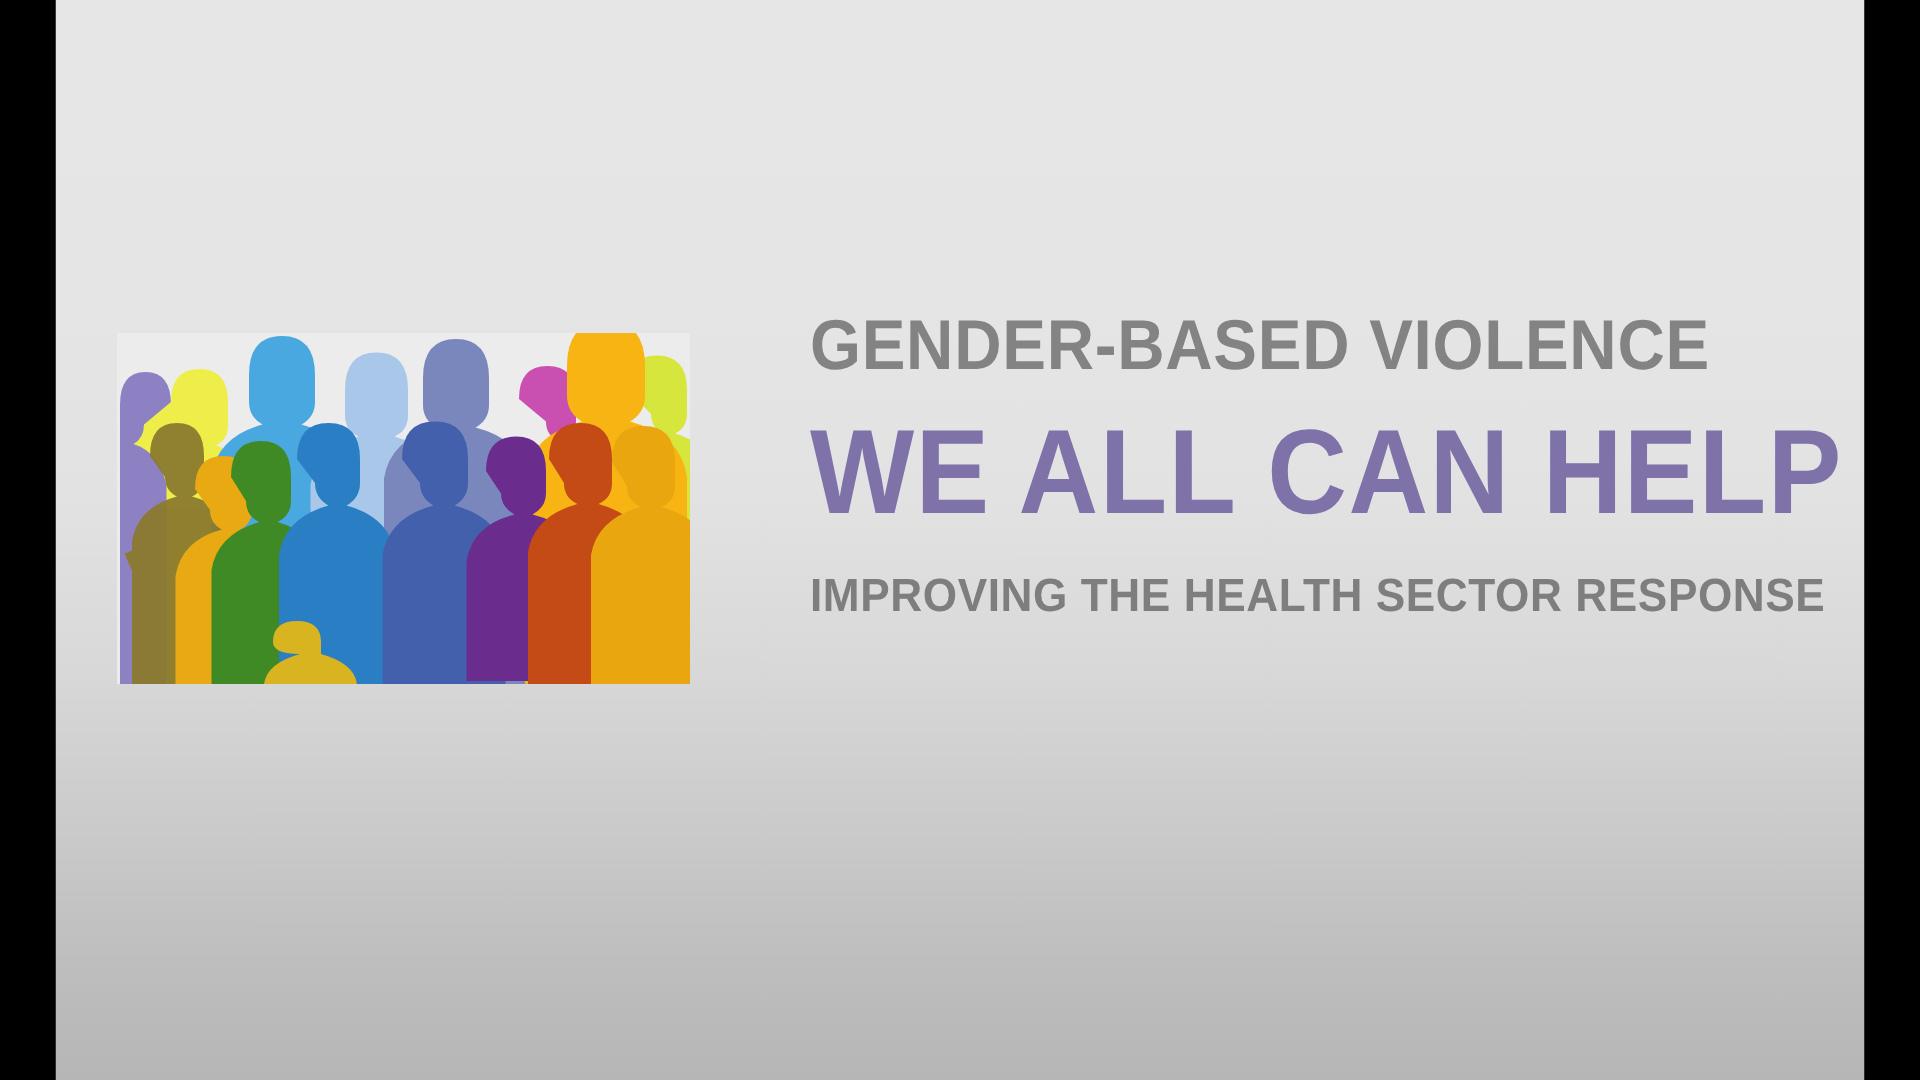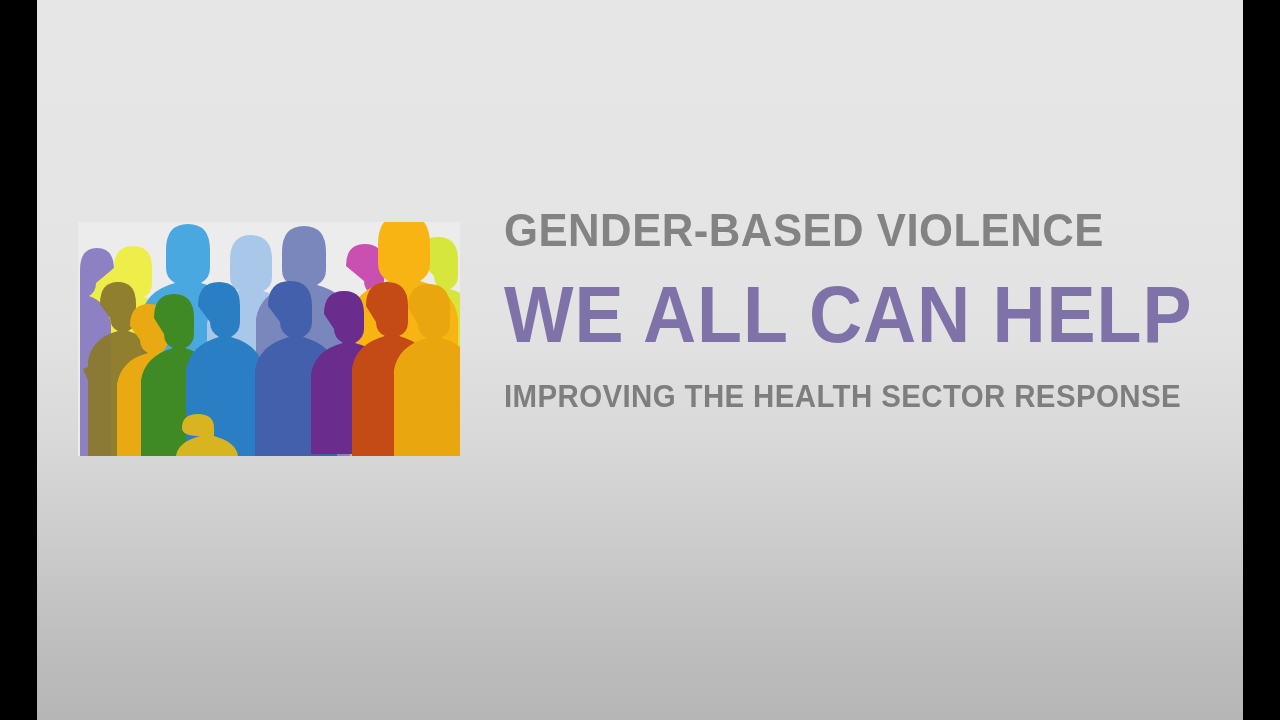--- a/index.html
+++ b/index.html
@@ -50,21 +50,21 @@
   }
   #illoClip {
     position:absolute; inset:0;
     overflow:hidden;
   }
   #illustration svg { display:block; }
 
   
   #textblock {
     position:absolute;
-    left:467px;  
+    left:503px;  
     top:206px;
     width:680px;
   }
 
   .line1 {
     font-size:47px;
     font-weight:bold;
     letter-spacing:0.5px;
     color:#838383;
     line-height:1.0;

